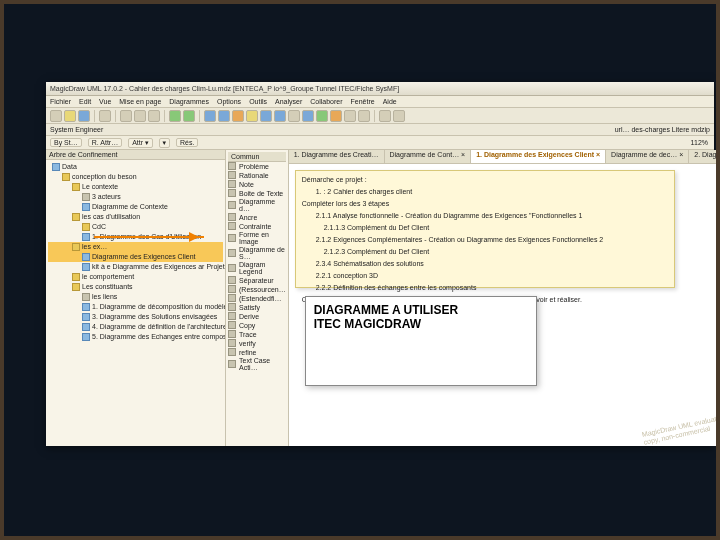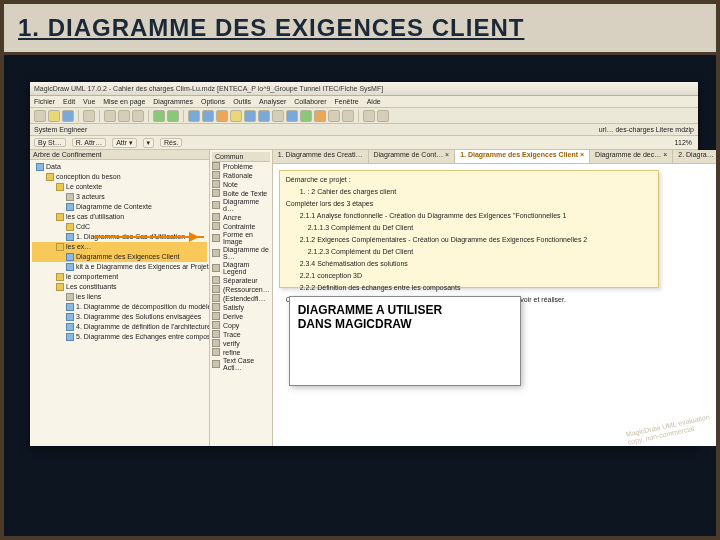--- a/index.html
+++ b/index.html
@@ -16,21 +16,21 @@
     color: #1a2838;
     font-size: 24px;
     font-weight: bold;
     letter-spacing: 1px;
     padding: 10px 14px;
     border-bottom: 3px solid #4a3a2a;
     text-decoration: underline;
   }
   .app-window {
     position: absolute;
-    left: 26px; top: 78px;
+    left: 42px; top: 78px;
     width: 668px; height: 364px;
     background: #0369a1;
     box-shadow: 0 2px 8px rgba(0,0,0,0.5);
     font-size: 7px;
     color: #222;
   }
   .titlebar {
     background: linear-gradient(#f5f2e8,#e0dccc);
     height: 14px;
     border-bottom: 1px solid #b8b29e;
@@ -220,21 +220,20 @@
     font-size: 12px;
     line-height: 14px;
     text-decoration: underline;
   }
 </style>
 </head>
 <body>
 
 <div class="slide">
 
-  <div class="slide-title">1. DIAGRAMME DES EXIGENCES CLIENT</div>
 
   <div class="app-window">
 
     <div class="titlebar">
       <span>MagicDraw UML 17.0.2 - Cahier des charges Clim-Lu.mdz [ENTECA_P io^9_Groupe Tunnel ITEC/Fiche SysMF]</span>
     </div>
 
     <div class="menubar">
       <span>Fichier</span>
       <span>Edit</span>
@@ -478,21 +477,21 @@
             <p style="padding-left:14px">2.1.2 Exigences Complémentaires - Création ou Diagramme des Exigences Fonctionnelles 2</p>
             <p style="padding-left:22px">2.1.2.3 Complément du Def Client</p>
             <p style="padding-left:14px">2.3.4 Schématisation des solutions</p>
             <p style="padding-left:14px">2.2.1 conception 3D</p>
             <p style="padding-left:14px">2.2.2 Définition des échanges entre les composants</p>
             <p>Ce diagramme se définit les exigences du client vis à vis du produit à concevoir et réaliser.</p>
           </div>
 
           <div class="callout-box">
             <span>DIAGRAMME A UTILISER</span>
-            <span>DANS MAGICDRAW</span>
+            <span>ITEC MAGICDRAW</span>
           </div>
 
           <div class="watermark">
             <div>MagicDraw UML evaluation</div>
             <div>copy, non-commercial</div>
           </div>
         </div>
       </div>
     </div>
   </div>

